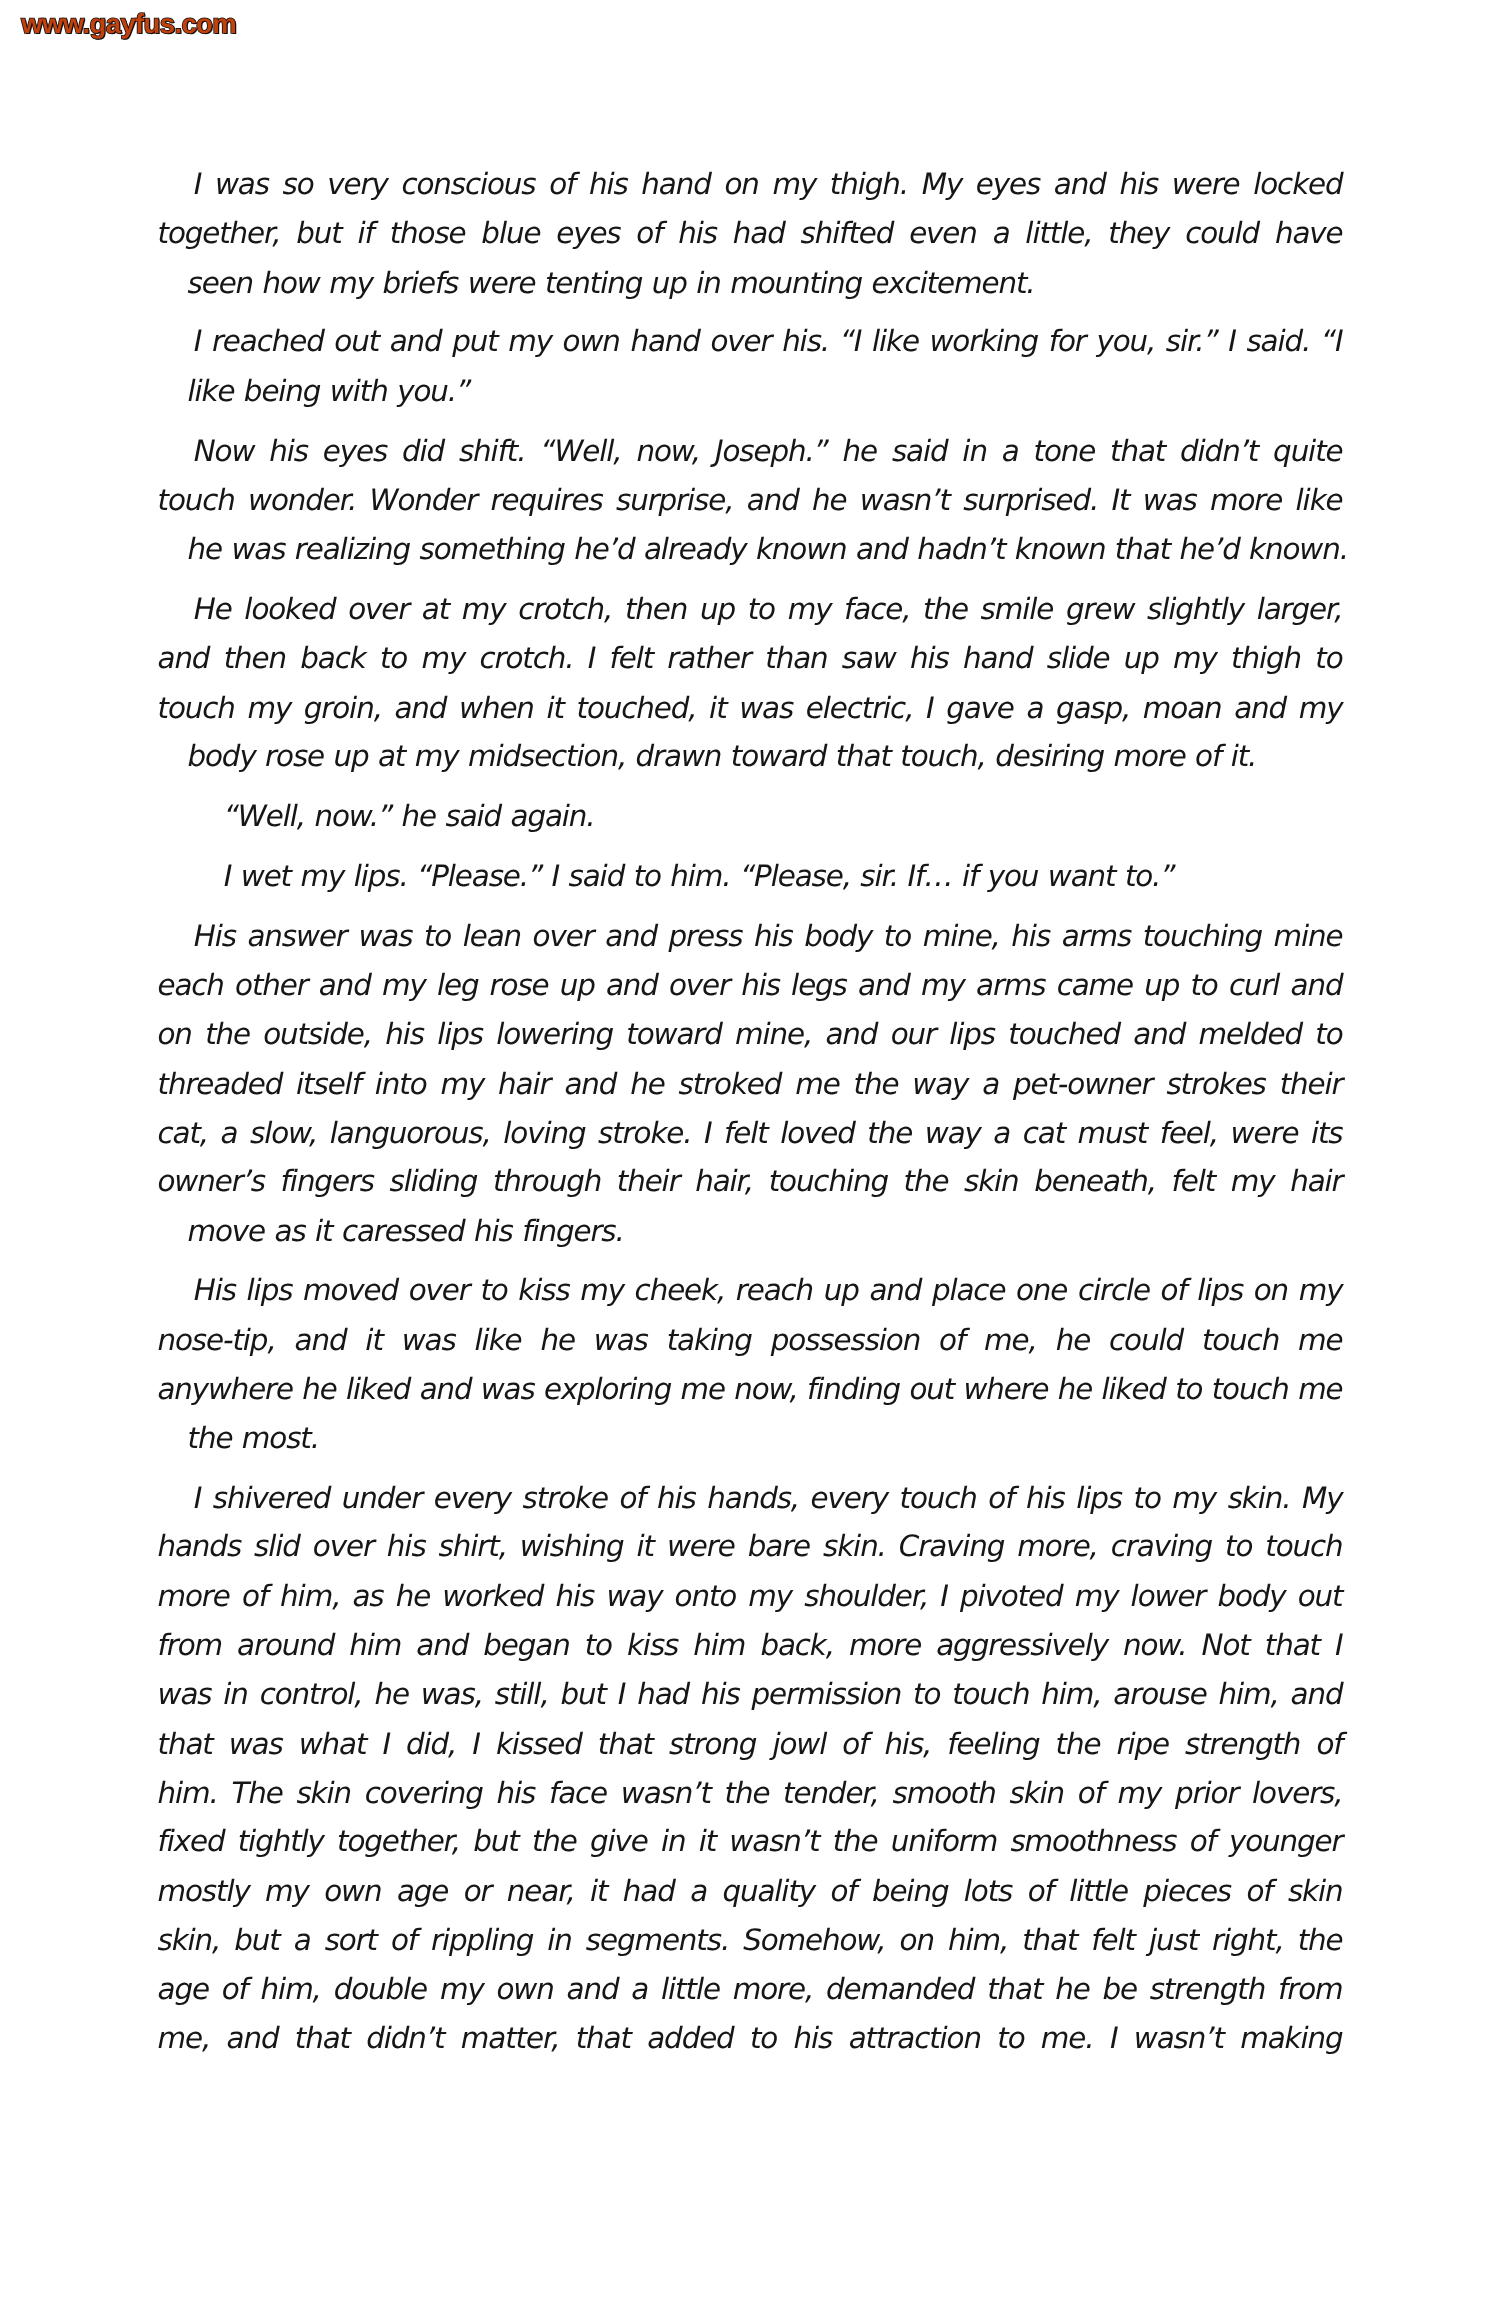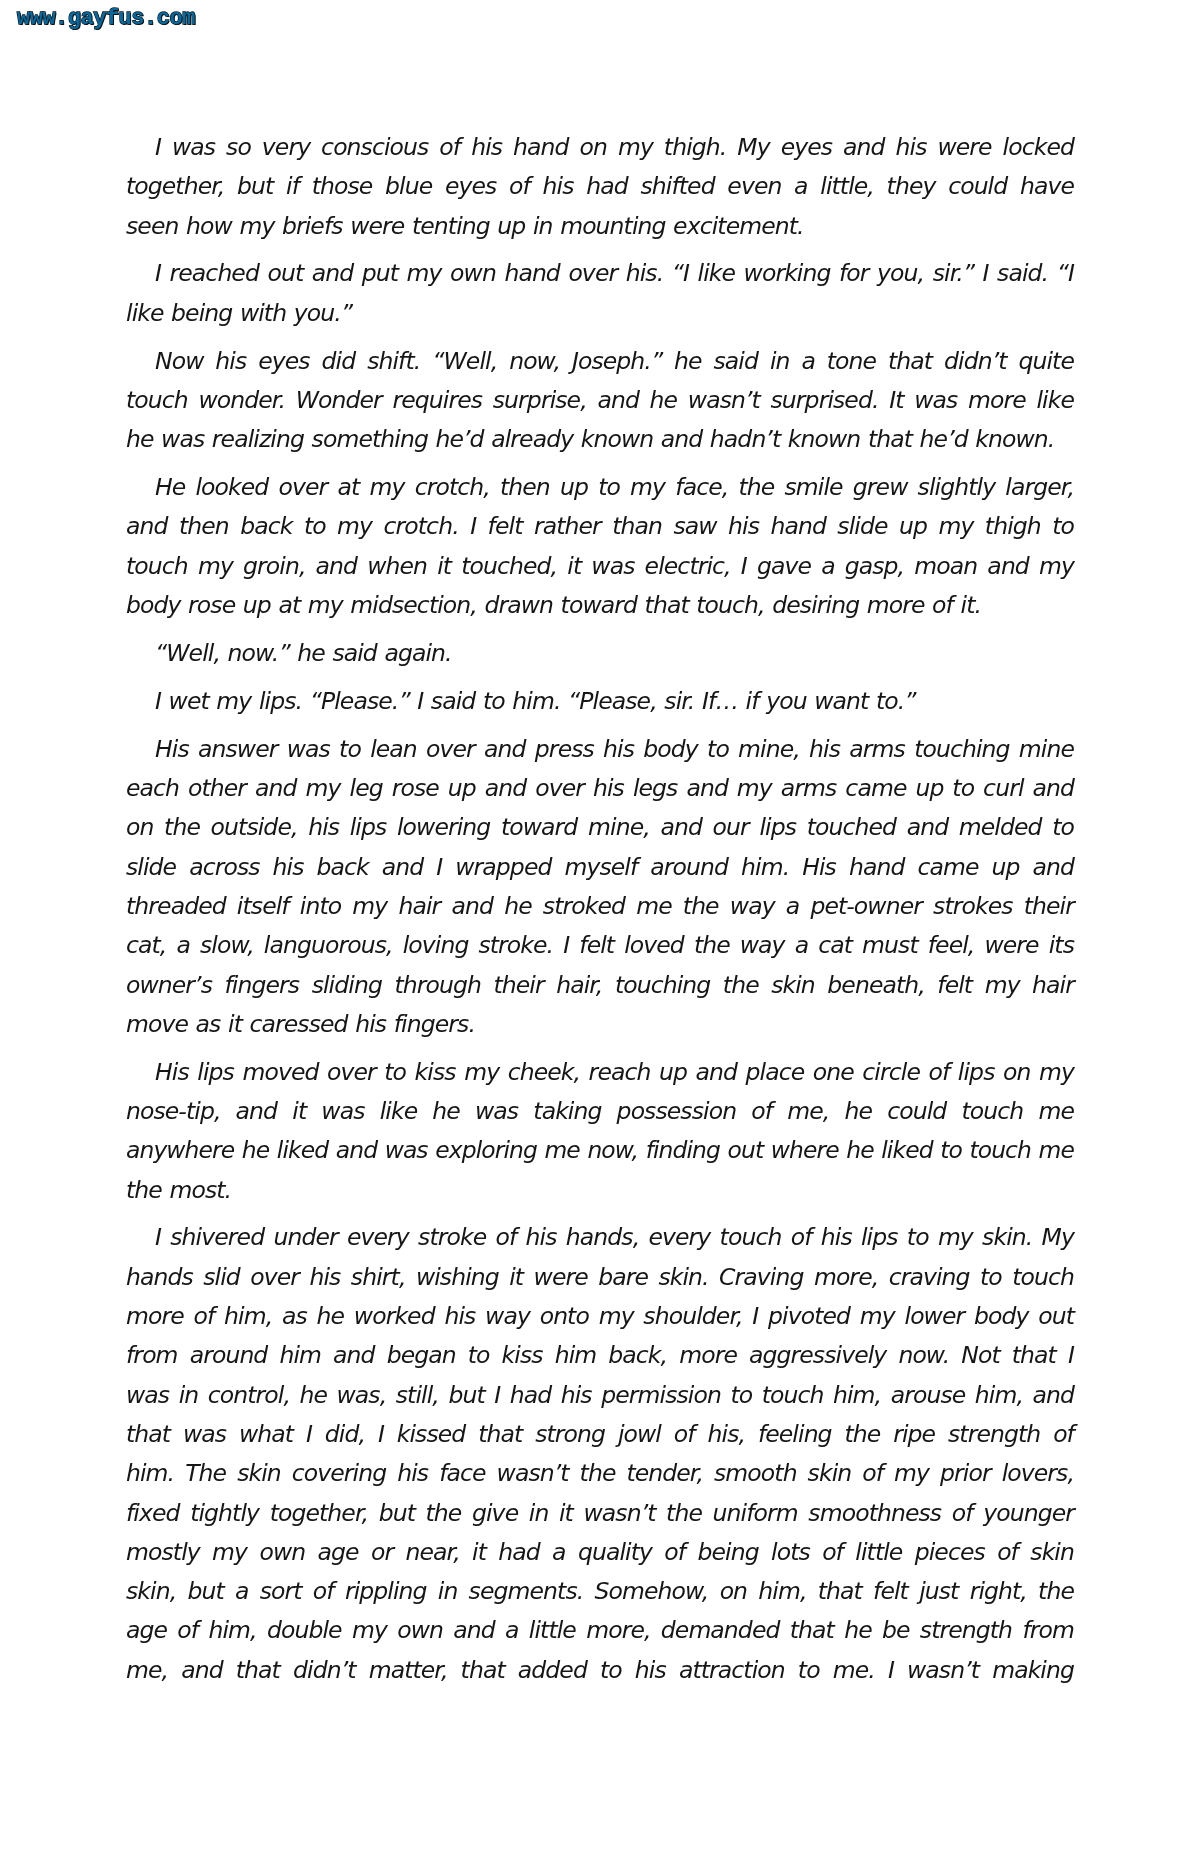--- a/index.html
+++ b/index.html
@@ -11,25 +11,25 @@
     width: 1200px;
     height: 1854px;
     position: relative;
     overflow: hidden;
     color: #1a1a1a;
   }
   .watermark {
     position: absolute;
     left: 17px;
     top: 6px;
-    font-family: Liberation Mono, monospace;
+    font-family: Liberation Sans, sans-serif;
     font-weight: bold;
     font-size: 22px;
     letter-spacing: -0.5px;
-    color: #0369a1;
+    color: #c2410c;
     -webkit-text-stroke: 1.3px #111111;
     paint-order: stroke fill;
     text-shadow: 1px 1px 0 #111;
     white-space: nowrap;
   }
   .page {
     position: absolute;
     left: 126px;
     top: 128px;
     width: 948px;
@@ -48,20 +48,21 @@
     word-spacing: 1px;
     color: #161616;
     white-space: nowrap;
     text-align: justify;
     text-align-last: justify;
     transform-origin: left center;
   }
   .line.last {
     text-align: center;
     text-align-last: left;
+    margin-left: 24px;
   }
   .line.first {
     padding-left: 29px;
   }
 </style>
 </head>
 <body>
 
 <div class="watermark">www.gayfus.com</div>
 
@@ -89,21 +90,20 @@
   <div class="para">
     <span class="line first last">“Well, now.” he said again.</span>
   </div>
   <div class="para">
     <span class="line first last">I wet my lips. “Please.” I said to him. “Please, sir. If… if you want to.”</span>
   </div>
   <div class="para">
     <span class="line first">His answer was to lean over and press his body to mine, his arms touching mine</span>
     <span class="line">each other and my leg rose up and over his legs and my arms came up to curl and</span>
     <span class="line">on the outside, his lips lowering toward mine, and our lips touched and melded to</span>
-    <span class="line">slide across his back and I wrapped myself around him. His hand came up and</span>
     <span class="line">threaded itself into my hair and he stroked me the way a pet-owner strokes their</span>
     <span class="line">cat, a slow, languorous, loving stroke. I felt loved the way a cat must feel, were its</span>
     <span class="line">owner’s fingers sliding through their hair, touching the skin beneath, felt my hair</span>
     <span class="line last">move as it caressed his fingers.</span>
   </div>
   <div class="para">
     <span class="line first">His lips moved over to kiss my cheek, reach up and place one circle of lips on my</span>
     <span class="line">nose-tip, and it was like he was taking possession of me, he could touch me</span>
     <span class="line" style="transform: scaleX(0.9964); width: 951.391px; text-align: left; text-align-last: left;">anywhere he liked and was exploring me now, finding out where he liked to touch me</span>
     <span class="line last">the most.</span>

